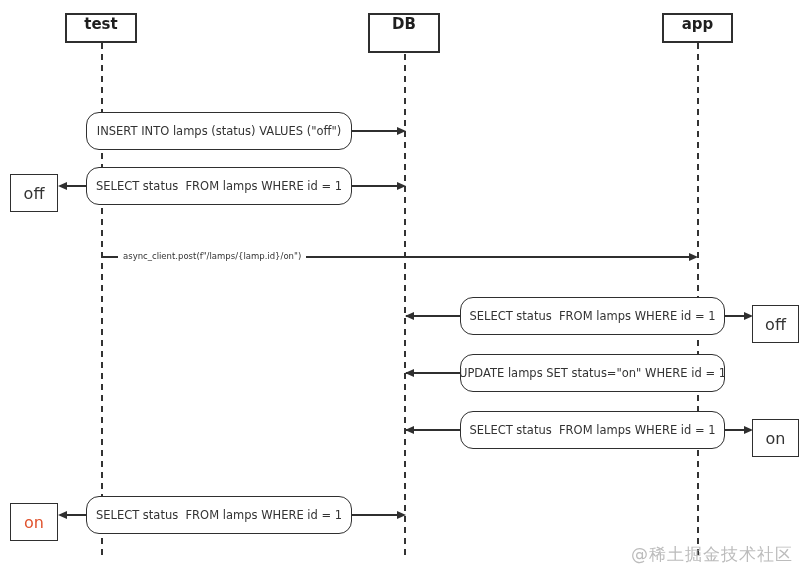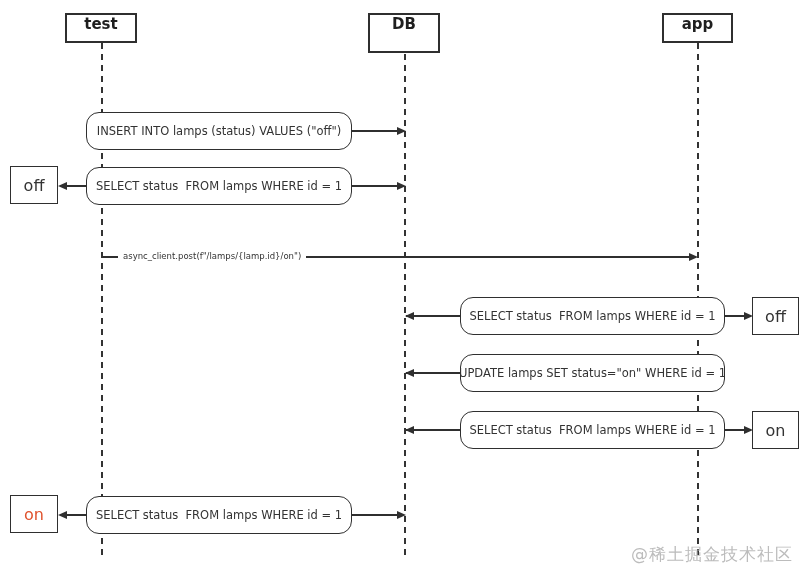--- a/index.html
+++ b/index.html
@@ -42,20 +42,21 @@
   .msg-box span{white-space:pre;}
   
   .result-box{
     position:absolute;
     border:1.8px solid #2f2f2f;
     background:#ffffff;
     display:flex;align-items:center;justify-content:center;
     box-sizing:border-box;
     font-size:16px;color:#333333;
     z-index:2;
+    margin-top:8px;
   }
   .result-box.red{color:#e0532e;}
   
   .hline{position:absolute;height:2px;background:#2f2f2f;z-index:1;}
   .ah{position:absolute;width:0;height:0;z-index:2;}
   .ah.right{border-top:4.5px solid transparent;border-bottom:4.5px solid transparent;border-left:9px solid #2f2f2f;}
   .ah.left{border-top:4.5px solid transparent;border-bottom:4.5px solid transparent;border-right:9px solid #2f2f2f;}
   
   .async-label{
     position:absolute;

